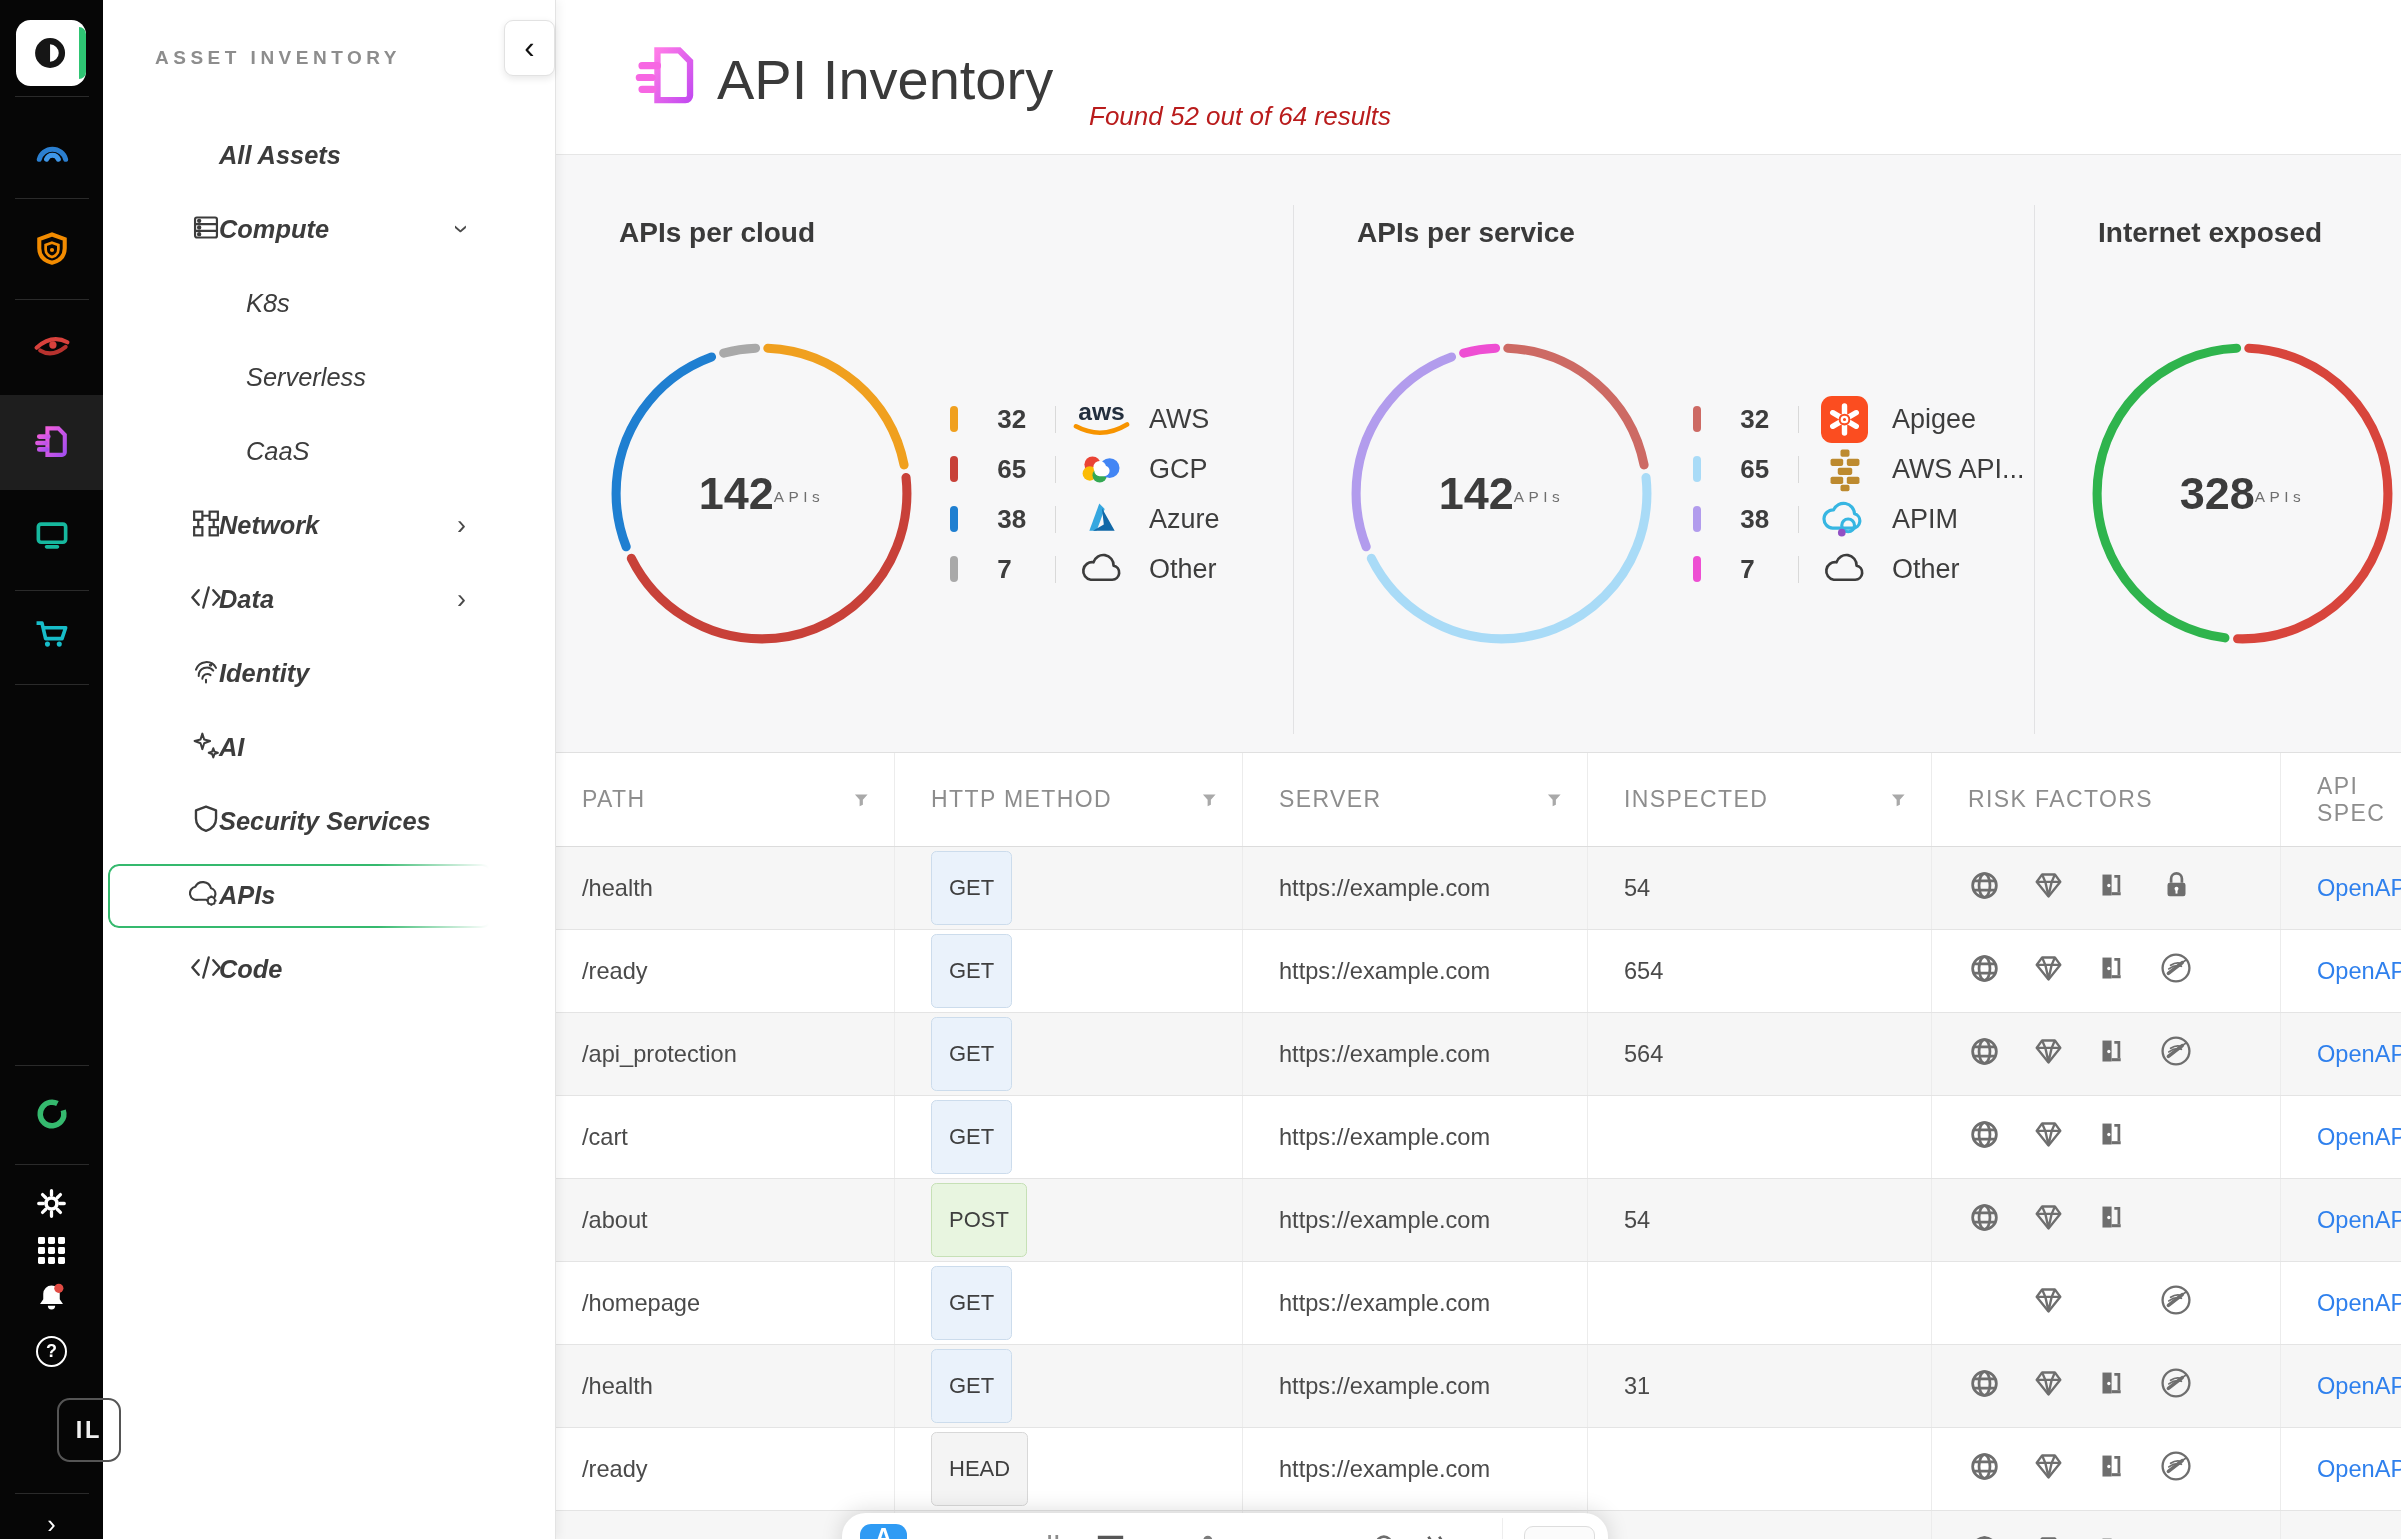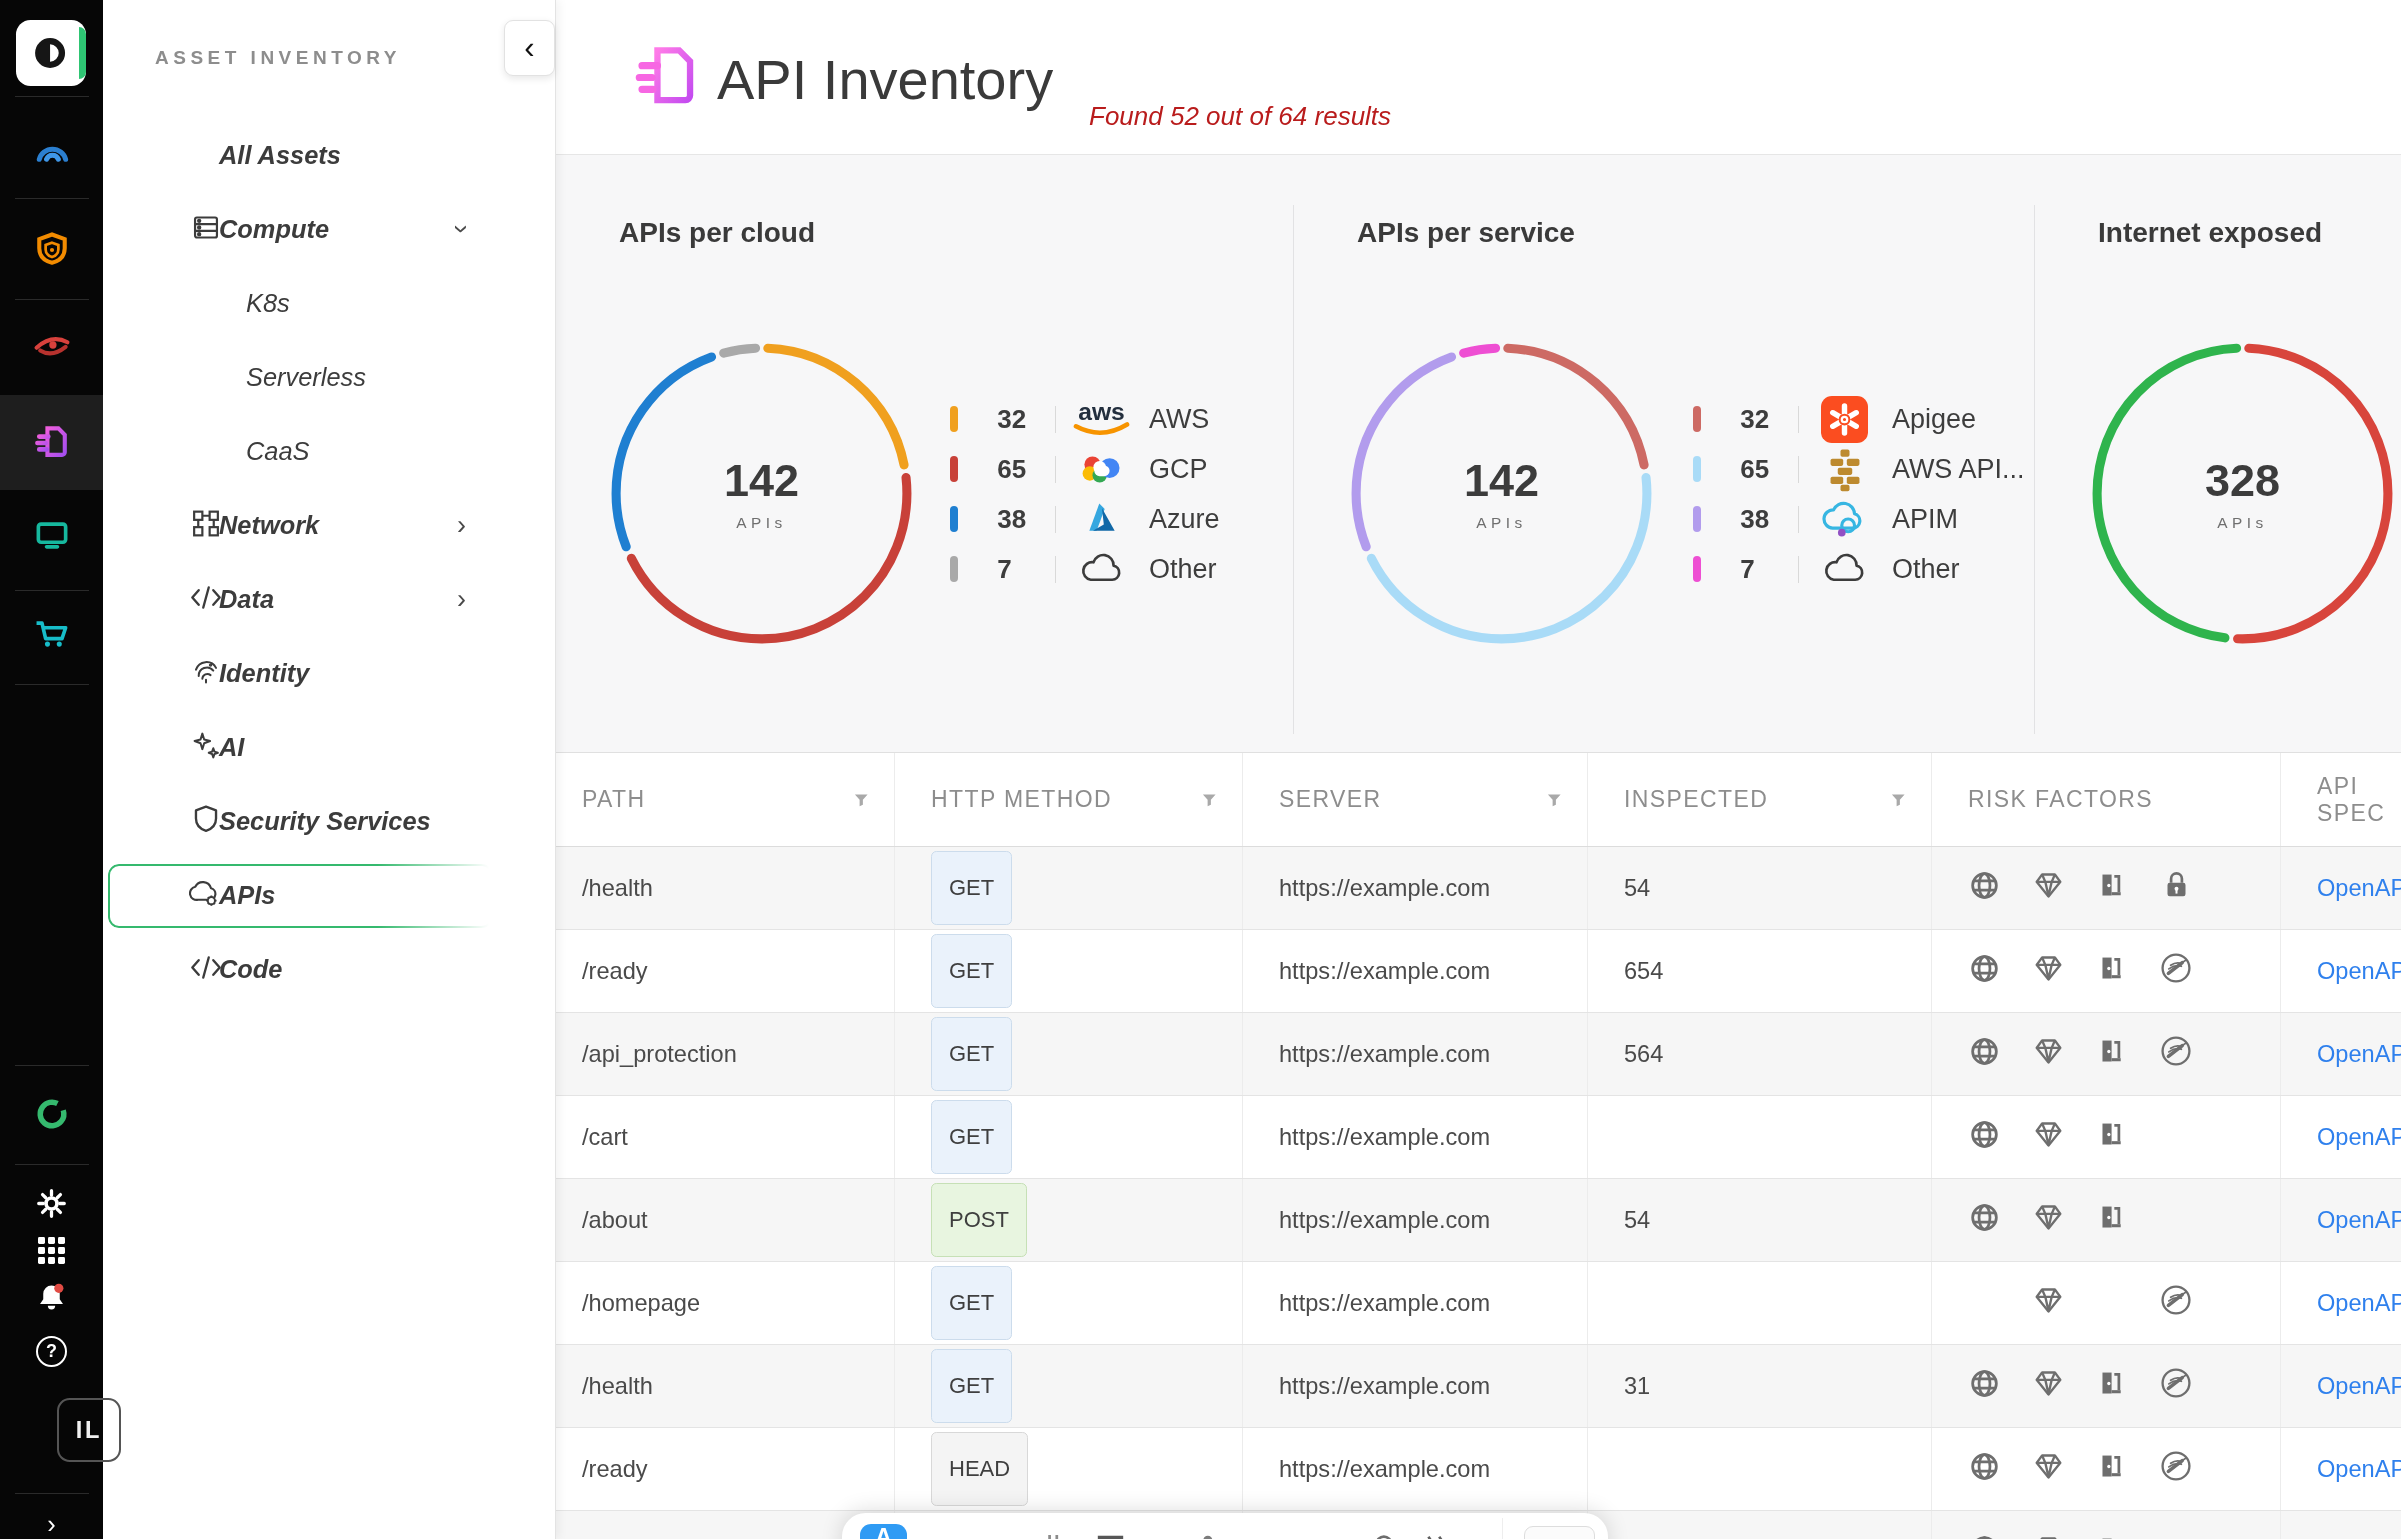--- a/index.html
+++ b/index.html
@@ -48,21 +48,21 @@
   .mh-title{position:absolute;left:162px;top:47px;font-size:56px;color:#3a3a3a;}
   .mh-results{position:absolute;left:534px;top:73px;font-size:26px;color:#b91c1c;font-style:italic;margin-top:28px;}
 
   .charts{position:relative;height:597px;background:#f7f7f8;display:flex;border-bottom:0.9px solid #e0e0e0;}
   .cs{position:relative;height:100%;}
   .cs.c1{width:738px;} .cs.c2{width:741px;} .cs.c3{width:368px;}
   .cs.c2::before,.cs.c3::before{content:"";position:absolute;left:0;top:50px;bottom:18px;width:0.9px;background:#e2e2e4;}
   .cs-title{position:absolute;top:62px;left:64px;font-size:28px;font-weight:bold;color:#3a3a3a;}
   .donut{position:absolute;top:184px;left:52px;width:309px;height:309px;}
   .cs.c2 .donut{left:54px;} .cs.c3 .donut{left:54px;}
-  .dc-center{position:absolute;top:184px;left:52px;width:309px;height:309px;display:flex;flex-direction:column;
+  .dc-center{position:absolute;top:184px;left:52px;width:309px;height:309px;display:flex;flex-direction:row;
              align-items:center;justify-content:center;pointer-events:none;}
   .cs.c2 .dc-center{left:54px;} .cs.c3 .dc-center{left:54px;}
   .dc-val{font-size:45px;font-weight:bold;color:#3c3c3c;}
   .dc-lab{font-size:15.4px;letter-spacing:4.5px;color:#6f6f6f;margin-top:7.3px;}
   .legend{position:absolute;top:239px;left:395px;}
   .cs.c2 .legend{left:400px;}
   .lg-row{display:flex;align-items:center;height:50px;}
   .lg-pill{width:8.2px;height:25.4px;border-radius:4.5px;flex:0 0 auto;}
   .lg-num{width:58px;margin-left:39px;font-size:26px;font-weight:bold;color:#3d3d3d;}
   .lg-div{width:0.9px;height:27px;background:#d9d9d9;flex:0 0 auto;}

